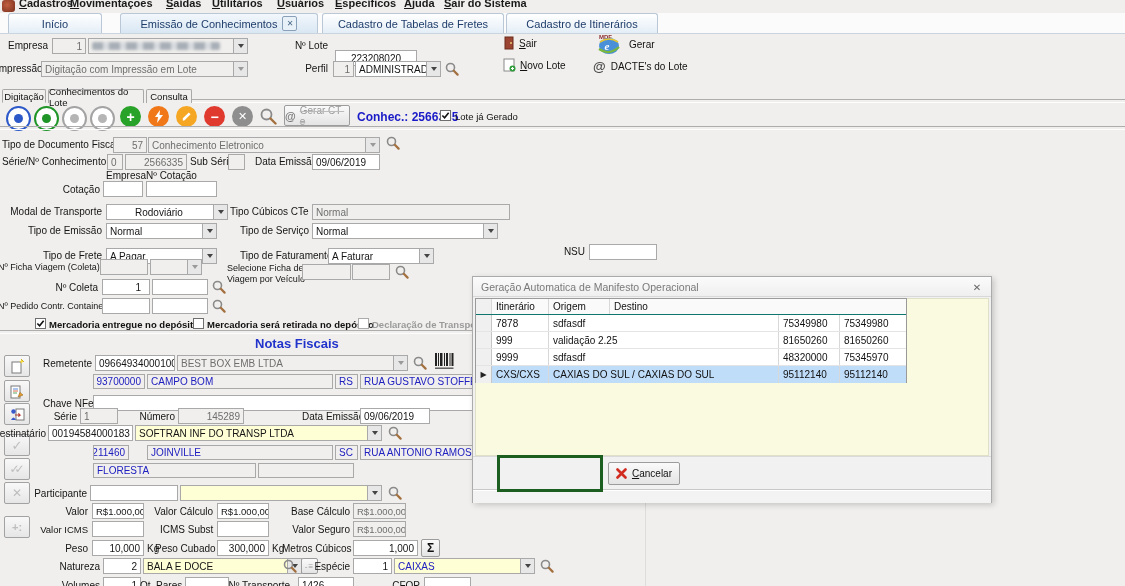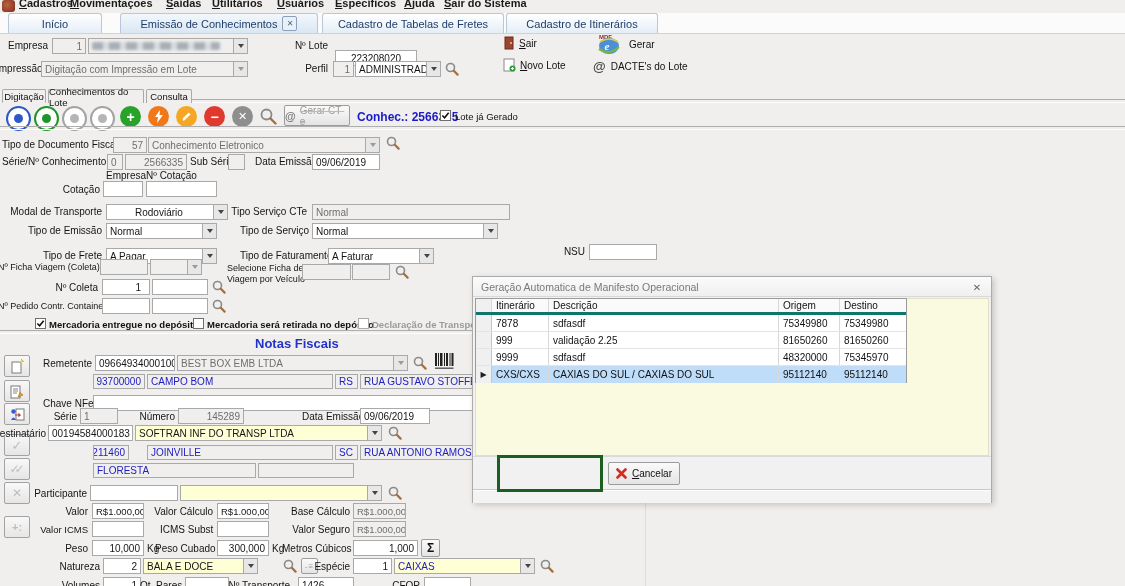--- a/index.html
+++ b/index.html
@@ -222,21 +222,21 @@
   <span class="lbl lbl-l" style="left:146px;top:170px;">Nº Cotação</span>
   <span class="lbl" style="left:55px;top:184px;width:45px;">Cotação</span>
   <div class="fld" style="left:103px;top:181px;width:40px;"></div>
   <div class="fld" style="left:146px;top:181px;width:71px;"></div>
 
   <span class="lbl" style="left:2px;top:206px;width:100px;">Modal de Transporte</span>
   <div class="fld" style="left:106px;top:204px;width:122px;padding-left:28px;">
     <span>Rodoviário</span>
       <span class="dd"></span>
   </div>
-  <span class="lbl" style="left:230px;top:206px;width:77px;">Tipo Serviço CTe</span>
+  <span class="lbl" style="left:230px;top:206px;width:77px;">Tipo Cúbicos CTe</span>
   <div class="fld dis" style="left:312px;top:204px;width:198px;">
       <span>Normal</span>
     </div>
 
   <span class="lbl" style="left:2px;top:225px;width:100px;">Tipo de Emissão</span>
   <div class="fld" style="left:106px;top:223px;width:111px;">
     <span>Normal</span>
       <span class="dd"></span>
   </div>
   <span class="lbl" style="left:240px;top:225px;width:67px;">Tipo de Serviço</span>
@@ -465,21 +465,21 @@
   <span class="lbl" style="left:282px;top:543px;width:68px;">Metros Cúbicos</span>
   <div class="fld rt" style="left:353px;top:540px;width:65px;">
       <span>1,000</span>
     </div>
   <div class="bevelbtn" style="left:421px;top:539px;width:19px;height:18px;font-weight:bold;font-size:12px;">Σ</div>
 
   <span class="lbl" style="left:50px;top:561px;width:50px;">Natureza</span>
   <div class="fld rt" style="left:103px;top:558px;width:38px;">
       <span>2</span>
     </div>
-  <div class="fld yel" style="left:143px;top:558px;width:115px;">
+  <div class="fld yel" style="left:143px;top:558px;width:159px;">
     <span>BALA E DOCE</span>
       <span class="dd"></span>
   </div>
   <svg class="abs" style="left:283px;top:559px;" width="14" height="14" viewBox="0 0 14 14">
     <circle cx="5.5" cy="5.5" r="4" fill="none" stroke="#8A8A8A" stroke-width="1.6"></circle>
       <line x1="8.8" y1="8.8" x2="12.6" y2="12.6" stroke="#A3703F" stroke-width="2.2" stroke-linecap="round"></line>
   </svg>
   <div class="bevelbtn" style="left:301px;top:558px;width:17px;height:16px;color:#9a9a9a;font-size:8px;letter-spacing:1px;">-≡</div>
   <span class="lbl" style="left:310px;top:561px;width:40px;">Espécie</span>
   <div class="fld rt" style="left:353px;top:558px;width:39px;">
@@ -515,24 +515,23 @@
 
     <div class="abs" style="left:0;top:0;width:518px;height:20px;background:linear-gradient(#FBFBFB,#EFEFEF);border-bottom:1px solid #D8D8D8;box-sizing:border-box;">
       <span class="abs" style="left:8px;top:4px;font-size:10.5px;color:#7A7A7A;white-space:nowrap;">Geração Automatica de Manifesto Operacional</span>
       <span class="abs" style="right:7px;top:3px;width:14px;height:14px;display:flex;align-items:center;justify-content:center;color:#666;font-size:10px;">✕</span>
     </div>
 
     <div class="abs" style="left:2px;top:21px;width:514px;height:158px;background:#FAFAE1;border:1px solid #E0E0C8;box-sizing:border-box;"></div>
 
     <div class="abs" style="left:2px;top:21px;width:432px;height:85px;background:#fff;border:1px solid #9A9A9A;box-sizing:border-box;font-size:10px;">
 
-      <div style="display:flex;height:16px;background:#FAFAFA;border-bottom:3px solid #0f766e;box-sizing:border-box;">
+      <div style="display:flex;height:16px;background:#FAFAFA;border-bottom:1px solid #0f766e;box-sizing:border-box;">
         <div class="gridcell" style="width:16px;background:#F0F0F0;"></div>
         <div class="gridcell" style="width:57px;">Itinerário</div>
-        <div class="gridcell" style="width:230px;">Descrição</div>
         <div class="gridcell" style="width:61px;">Origem</div>
         <div class="gridcell" style="width:64px;border-right:none;">Destino</div>
       </div>
 
       <div style="display:flex;height:17px;border-bottom:1px solid #E4E4E4;box-sizing:border-box;">
         <div class="gridcell" style="width:16px;background:#F0F0F0;border-right:1px solid #C6C6C6;"></div>
         <div class="gridcell" style="width:57px;">7878</div>
         <div class="gridcell" style="width:230px;">sdfasdf</div>
         <div class="gridcell" style="width:61px;">75349980</div>
         <div class="gridcell" style="width:64px;border-right:none;">75349980</div>

